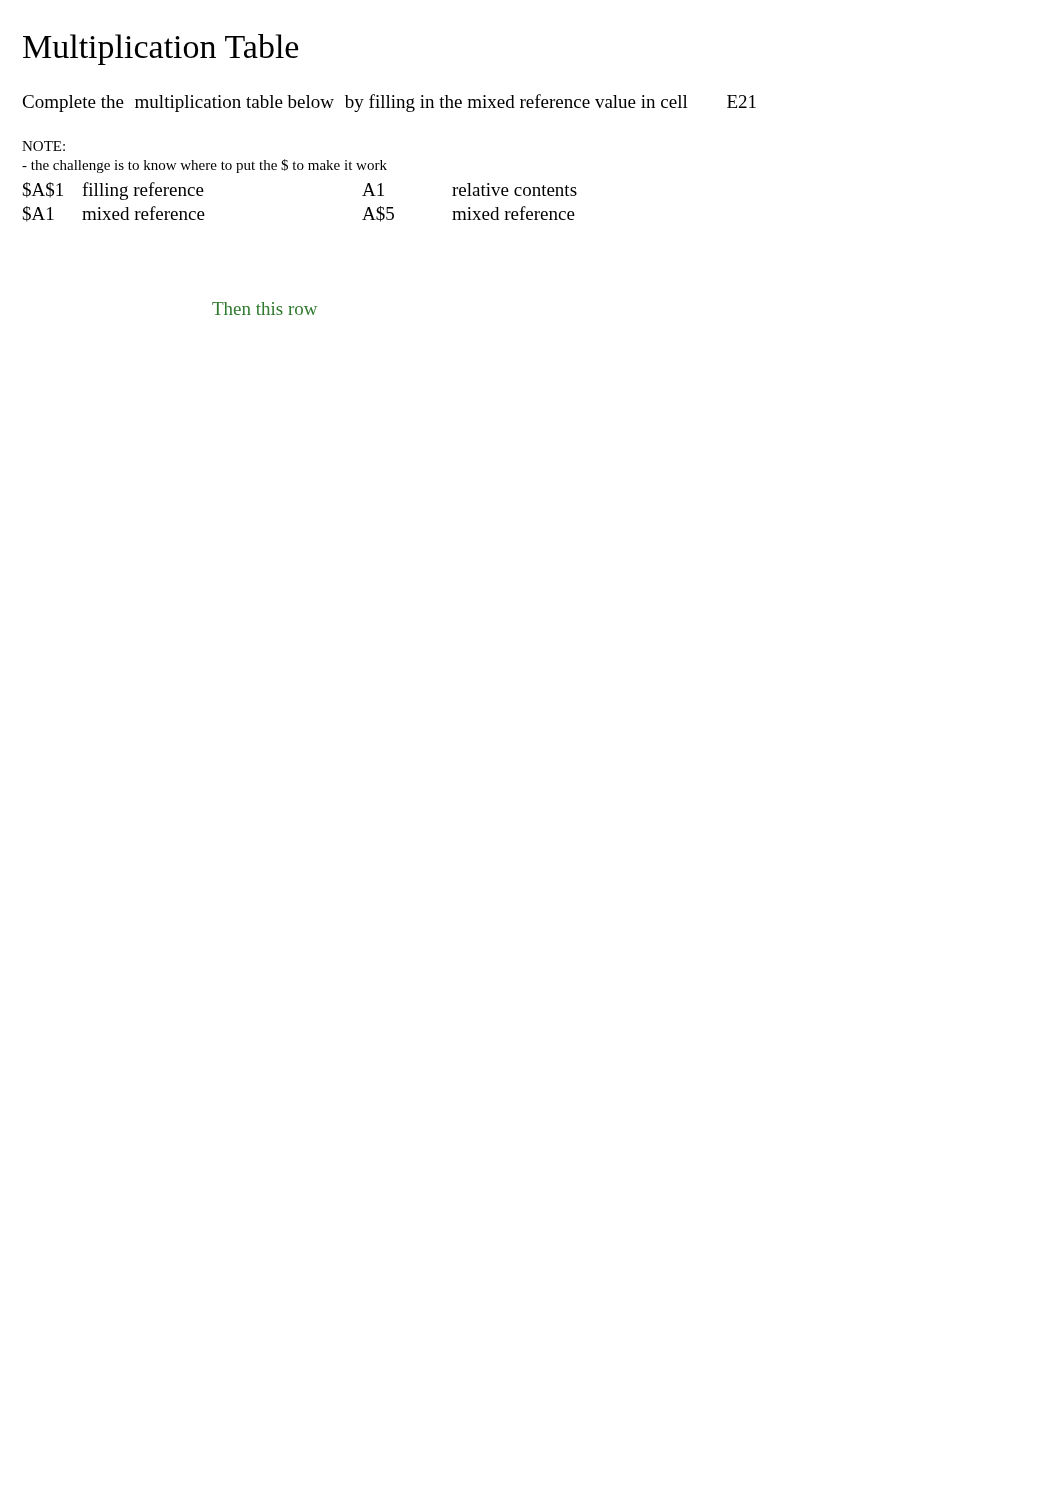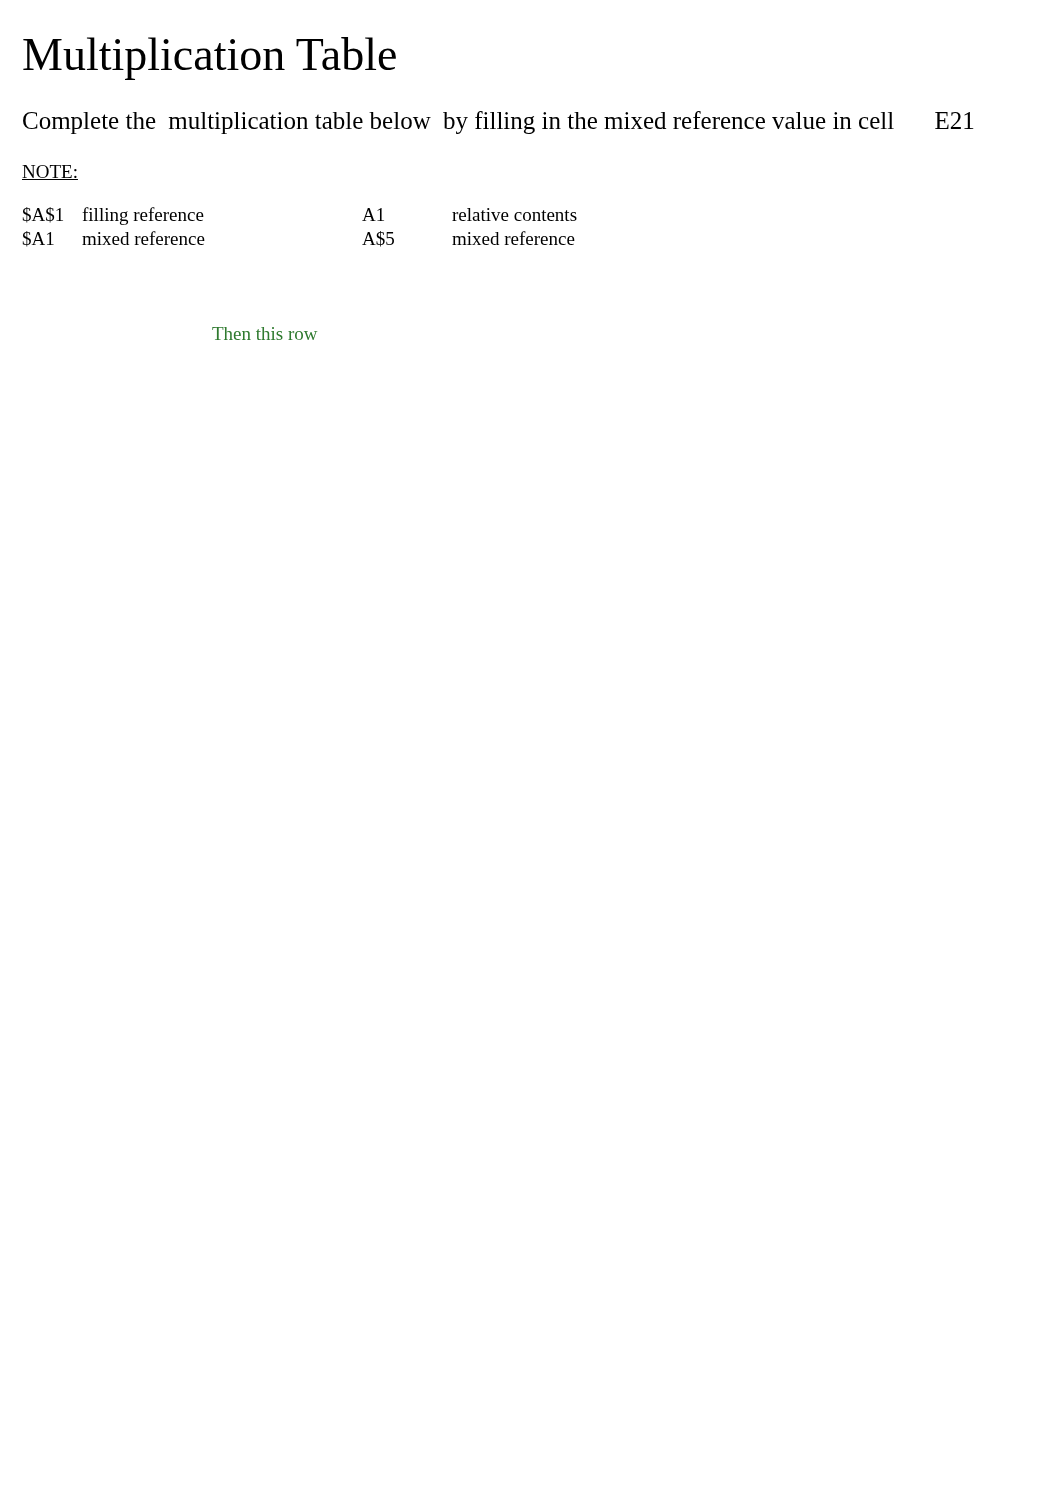--- a/index.html
+++ b/index.html
@@ -5,39 +5,38 @@
   * { box-sizing: border-box; }
   body {
     font-family: "Times New Roman", Times, serif;
     margin: 0;
     padding: 20px 22px;
     background: #ffffff;
     color: #000;
     width: 1062px;
   }
   h1 {
-    font-size: 46px;
+    font-size: 34px;
     font-weight: normal;
     margin: 8px 0 24px 0;
   }
   .instr {
-    font-size: 25px;
+    font-size: 19px;
     line-height: 1.3;
     font-family: Liberation Serif, serif;
   }
   .instr .line1 span { margin-right: 6px; }
   .instr .cellref { margin-left: 28px; }
   .note-section {
     margin-top: 22px;
-    font-size: 19px;
+    font-size: 15px;
     line-height: 1.3;
-    text-decoration: underline;
   }
   .reftable {
-    margin-top: 20px;
+    margin-top: 3px;
     font-size: 19px;
     display: grid;
     grid-template-columns: 60px 280px 90px 200px;
     row-gap: 2px;
   }
   .green { color: #2f7a2f; }
   .red { color: #c00000; }
 
   .diagram {
     position: relative;
@@ -144,20 +143,21 @@
   <div class="line1">
     <span>Complete the</span>
     <span>multiplication table below</span>
     <span>by filling in the mixed reference value in cell</span>
     <span class="cellref">E21</span>
   </div>
 </div>
 
 <div class="note-section">
   <div>NOTE:</div>
+  <div>- the challenge is to know where to put the $ to make it work</div>
 </div>
 
 <div class="reftable">
   <div>$A$1</div>
   <div>filling reference</div>
   <div>A1</div>
   <div>relative contents</div>
   <div>$A1</div>
   <div>mixed reference</div>
   <div>A$5</div>

